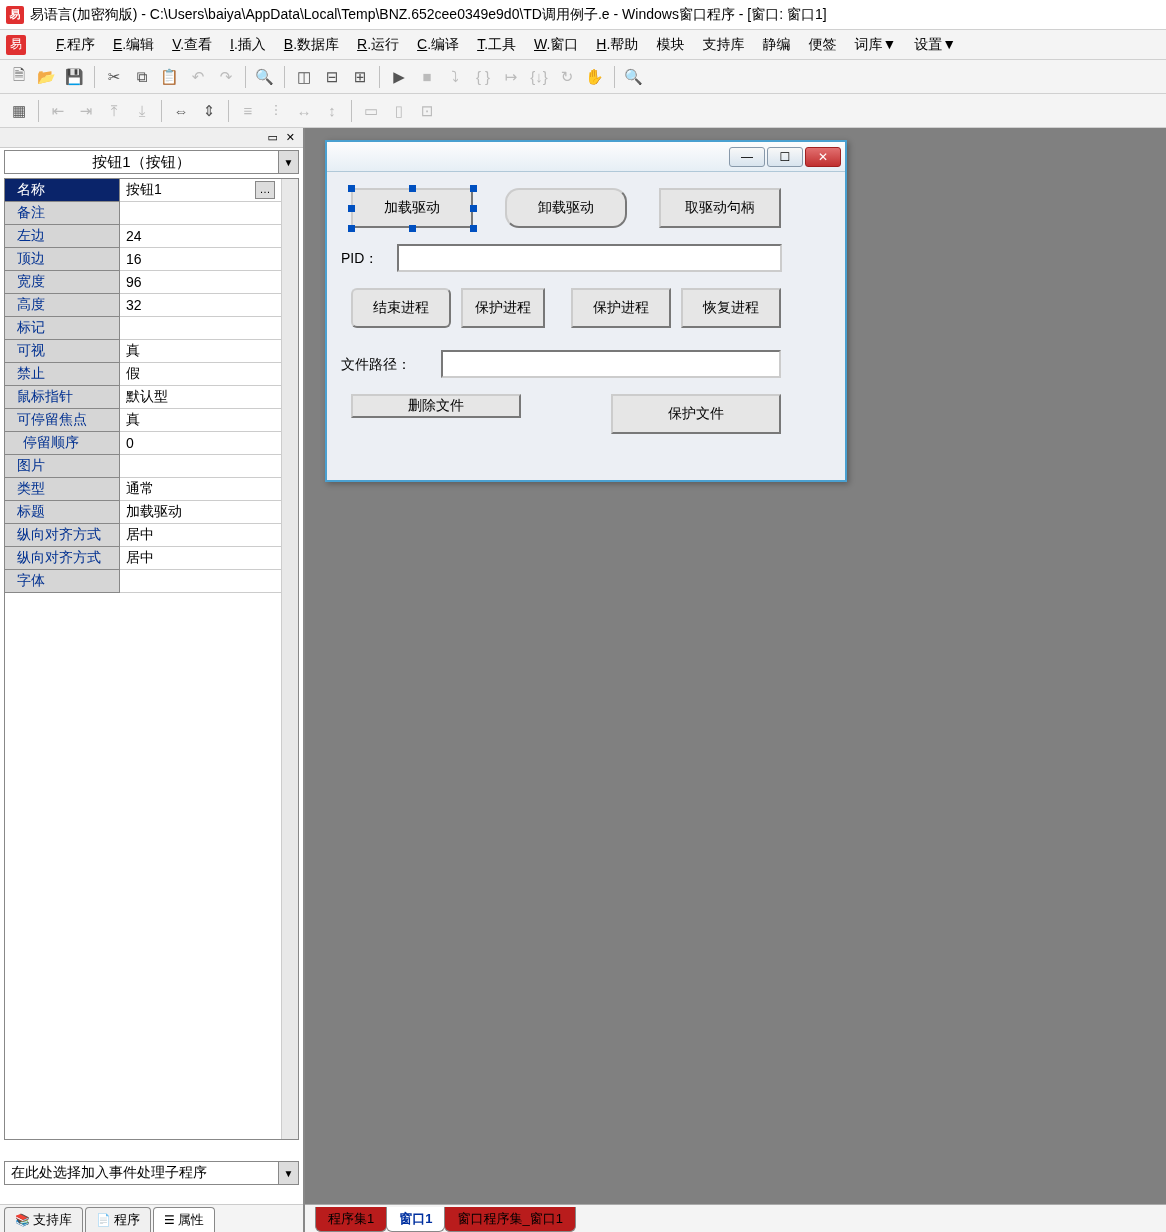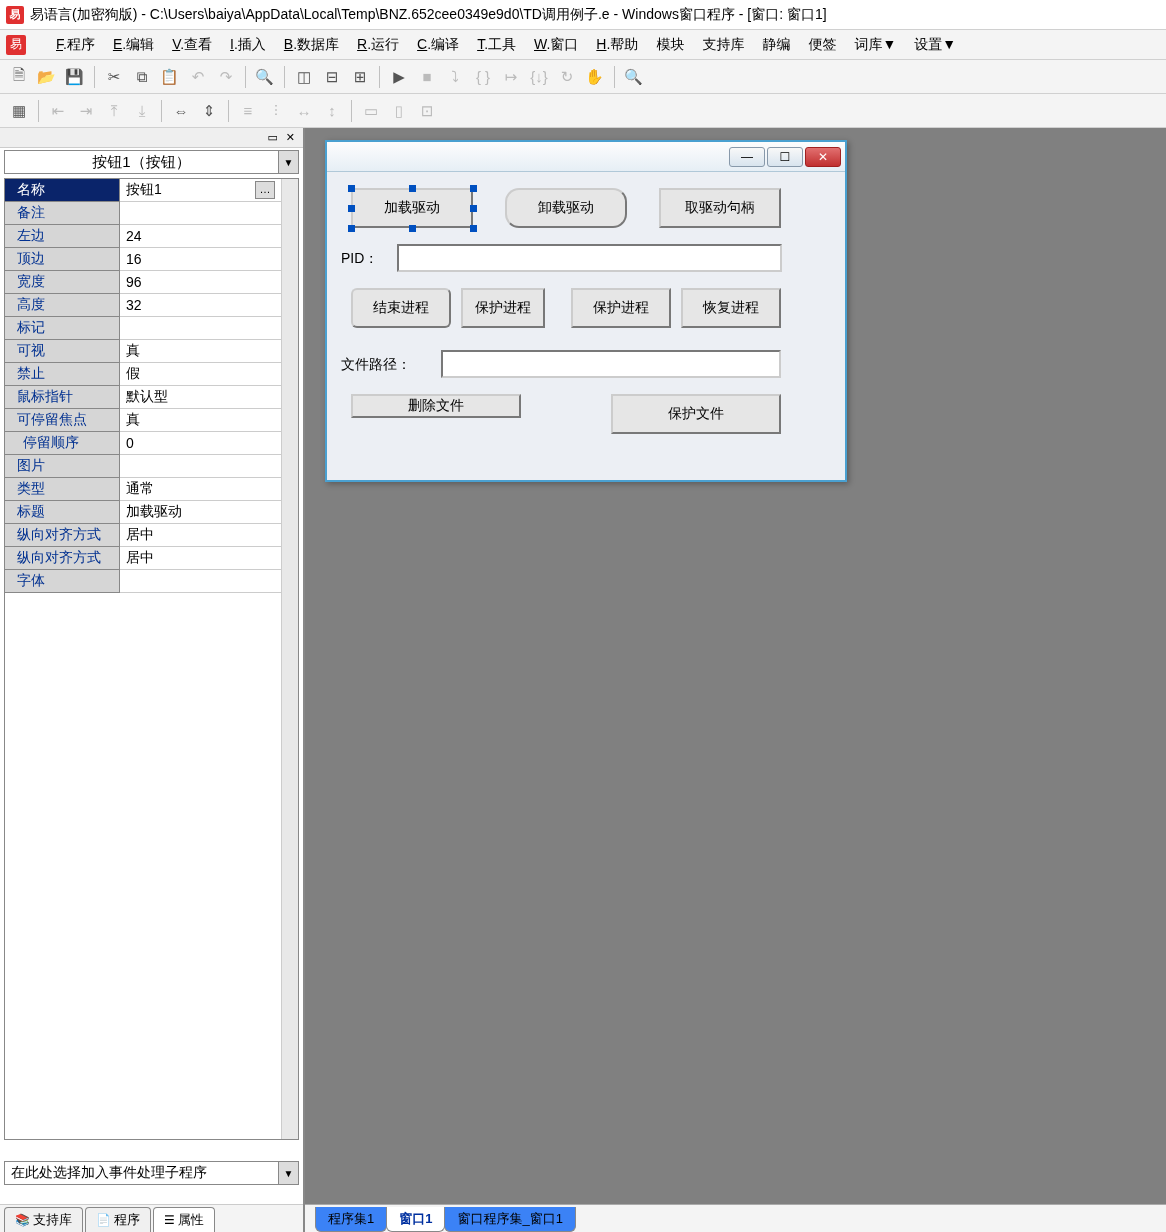--- a/index.html
+++ b/index.html
@@ -72,21 +72,21 @@
   background-size: 10px 10px; background-position: 4px 4px;
 }
 .fbtn { position: absolute; background: #e6e6e6; border: 2px outset #ccc; font-size: 14px; display: flex; align-items: center; justify-content: center; }
 .fbtn.selected { outline: none; }
 .sel-handle { position:absolute; width:7px; height:7px; background:#0050c0; }
 .flabel { position: absolute; font-size: 14px; color: #000; background:transparent; }
 .finput { position: absolute; background: #fff; border: 2px inset #ccc; }
 
 
 .right-tabs-wrap { position:absolute; left:0; right:0; bottom:0; height:28px; background:#f4f4f4; border-top:1px solid #aaa; display:flex; align-items:flex-end; padding-left:10px;}
-.rtab { padding:3px 12px; font-size:13px; background:#3b82f6; border:1px solid #888; border-bottom:none; margin-right:-1px; border-radius: 0 0 6px 6px; transform: translateY(0); border-top:none; border-bottom:1px solid #888; margin-top:-1px;}
+.rtab { padding:3px 12px; font-size:13px; background:#b91c1c; border:1px solid #888; border-bottom:none; margin-right:-1px; border-radius: 0 0 6px 6px; transform: translateY(0); border-top:none; border-bottom:1px solid #888; margin-top:-1px;}
 .rtab.active { color:#0030a0; font-weight:bold; background:#fff; }
 
 
 </style>
 </head>
 <body>
 
 <div class="titlebar">
   <div class="app-icon">易</div>
   <div class="title">易语言(加密狗版) - C:\Users\baiya\AppData\Local\Temp\BNZ.652cee0349e9d0\TD调用例子.e - Windows窗口程序 - [窗口: 窗口1]</div>

